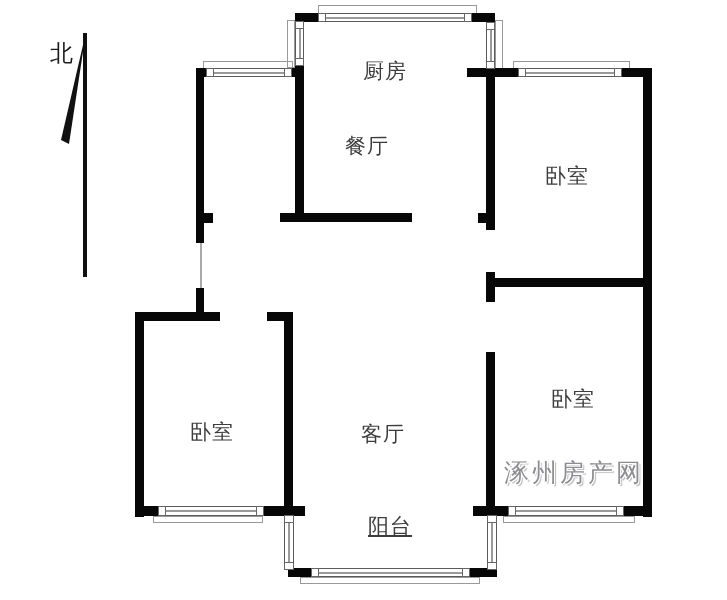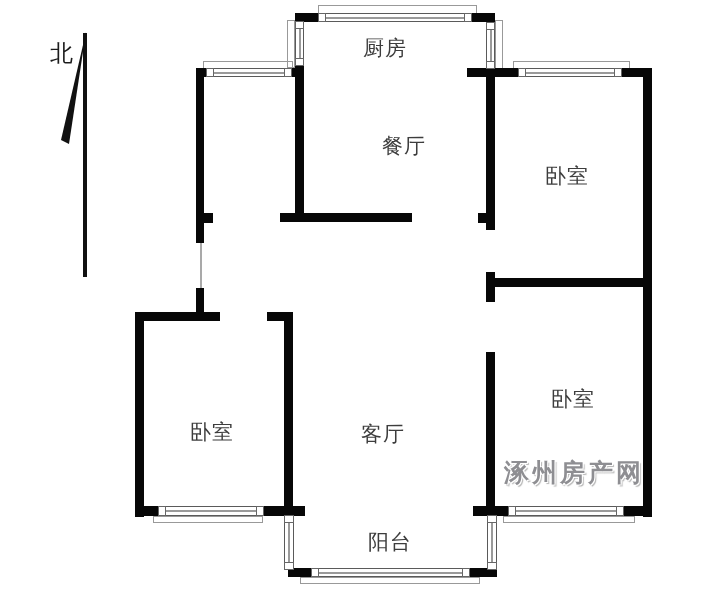--- a/index.html
+++ b/index.html
@@ -15,21 +15,21 @@
   .sill{position:absolute;border:1px solid #999;box-sizing:border-box;background:transparent;z-index:0;}
   .jamb{position:absolute;background:#fff;border:1px solid #666;box-sizing:border-box;z-index:3;}
   .doorline{position:absolute;background:#a9a9a9;z-index:1;}
   .room-label{
     position:absolute;transform:translate(-50%,-50%);z-index:4;
     font-size:21px;color:#3d3d3d;letter-spacing:1px;white-space:nowrap;
   }
   .compass-label{position:absolute;left:50px;top:38px;font-size:23px;color:#1c1c1c;z-index:4;}
   .north-arrow{position:absolute;left:35px;top:18px;z-index:4;}
   .watermark{position:absolute;transform:translate(-50%,-50%);z-index:6;white-space:nowrap;
-    color:#8e8e92;font-weight:bold;
+    color:#8e8e92;font-weight:normal;
     text-shadow:-1px -1px 0 #ffffff,1px -1px 0 #ffffff,-1px 1px 0 #ffffff,1px 1px 0 #ffffff,2px 2px 1px rgba(90,90,90,.45);}
   .wm-title{left:574px;top:472px;font-size:25px;letter-spacing:3px;}
   .wm-url{left:576px;top:495px;font-size:18px;letter-spacing:0px;}
 </style>
 </head>
 <body>
 
 <div id="stage">
 
   <svg class="north-arrow" width="70" height="270" viewBox="0 0 70 270">
@@ -98,23 +98,23 @@
   <div class="jamb" style="left:462px;top:568px;width:8px;height:9px;"></div>
   <div class="jamb" style="left:284px;top:515px;width:10px;height:8px;"></div>
   <div class="jamb" style="left:284px;top:562px;width:10px;height:8px;"></div>
   <div class="jamb" style="left:487px;top:515px;width:10px;height:8px;"></div>
   <div class="jamb" style="left:487px;top:562px;width:10px;height:8px;"></div>
   <div class="jamb" style="left:295px;top:21px;width:9px;height:8px;"></div>
   <div class="jamb" style="left:295px;top:58px;width:9px;height:8px;"></div>
   <div class="jamb" style="left:486px;top:22px;width:9px;height:8px;"></div>
   <div class="jamb" style="left:486px;top:61px;width:9px;height:8px;"></div>
 
-  <div class="room-label" style="left:385px;top:48px;text-align:right;">厨房</div>
-  <div class="room-label" style="left:404px;top:146px;">餐厅</div>
+  <div class="room-label" style="left:385px;top:71px;text-align:right;">厨房</div>
+  <div class="room-label" style="left:367px;top:146px;">餐厅</div>
   <div class="room-label" style="left:567px;top:176px;">卧室</div>
   <div class="room-label" style="left:212px;top:432px;">卧室</div>
   <div class="room-label" style="left:383px;top:434px;">客厅</div>
   <div class="room-label" style="left:573px;top:399px;">卧室</div>
-  <div class="room-label" style="left:390px;top:542px;">阳台</div>
+  <div class="room-label" style="left:390px;top:526px;text-decoration:underline;">阳台</div>
 
   <div class="watermark wm-title">涿州房产网</div>
 
 </div>
 
 </body></html>

